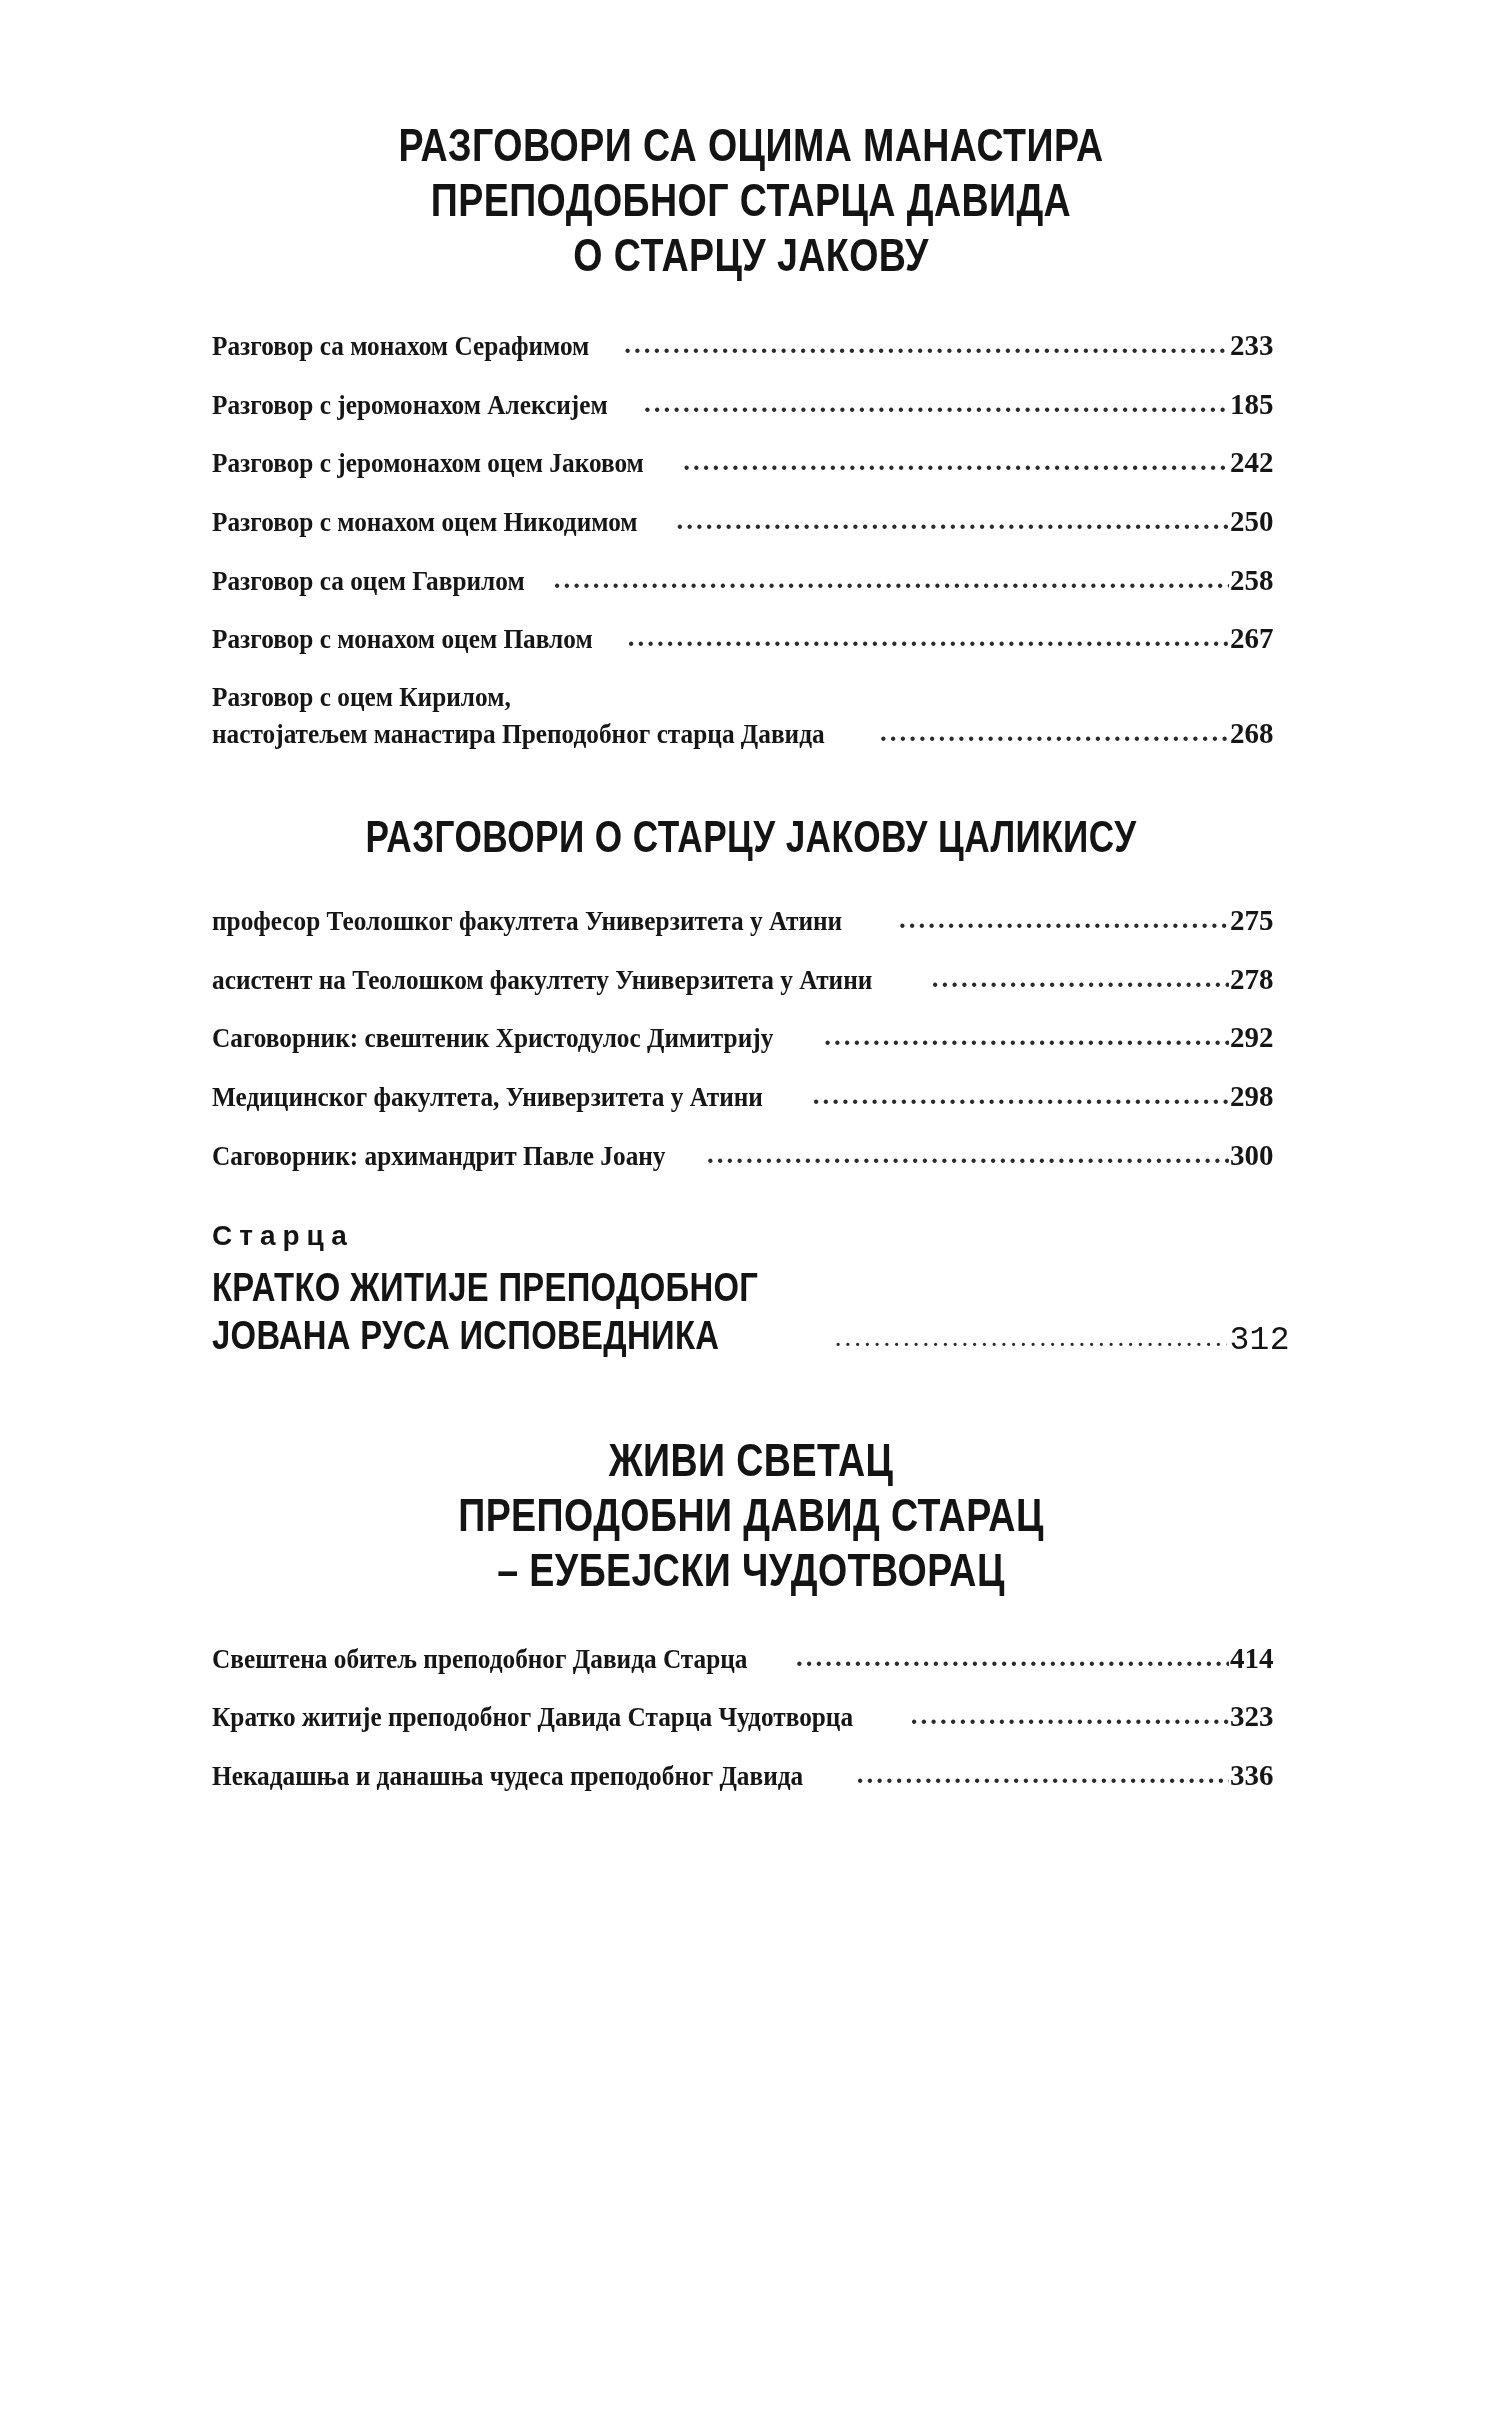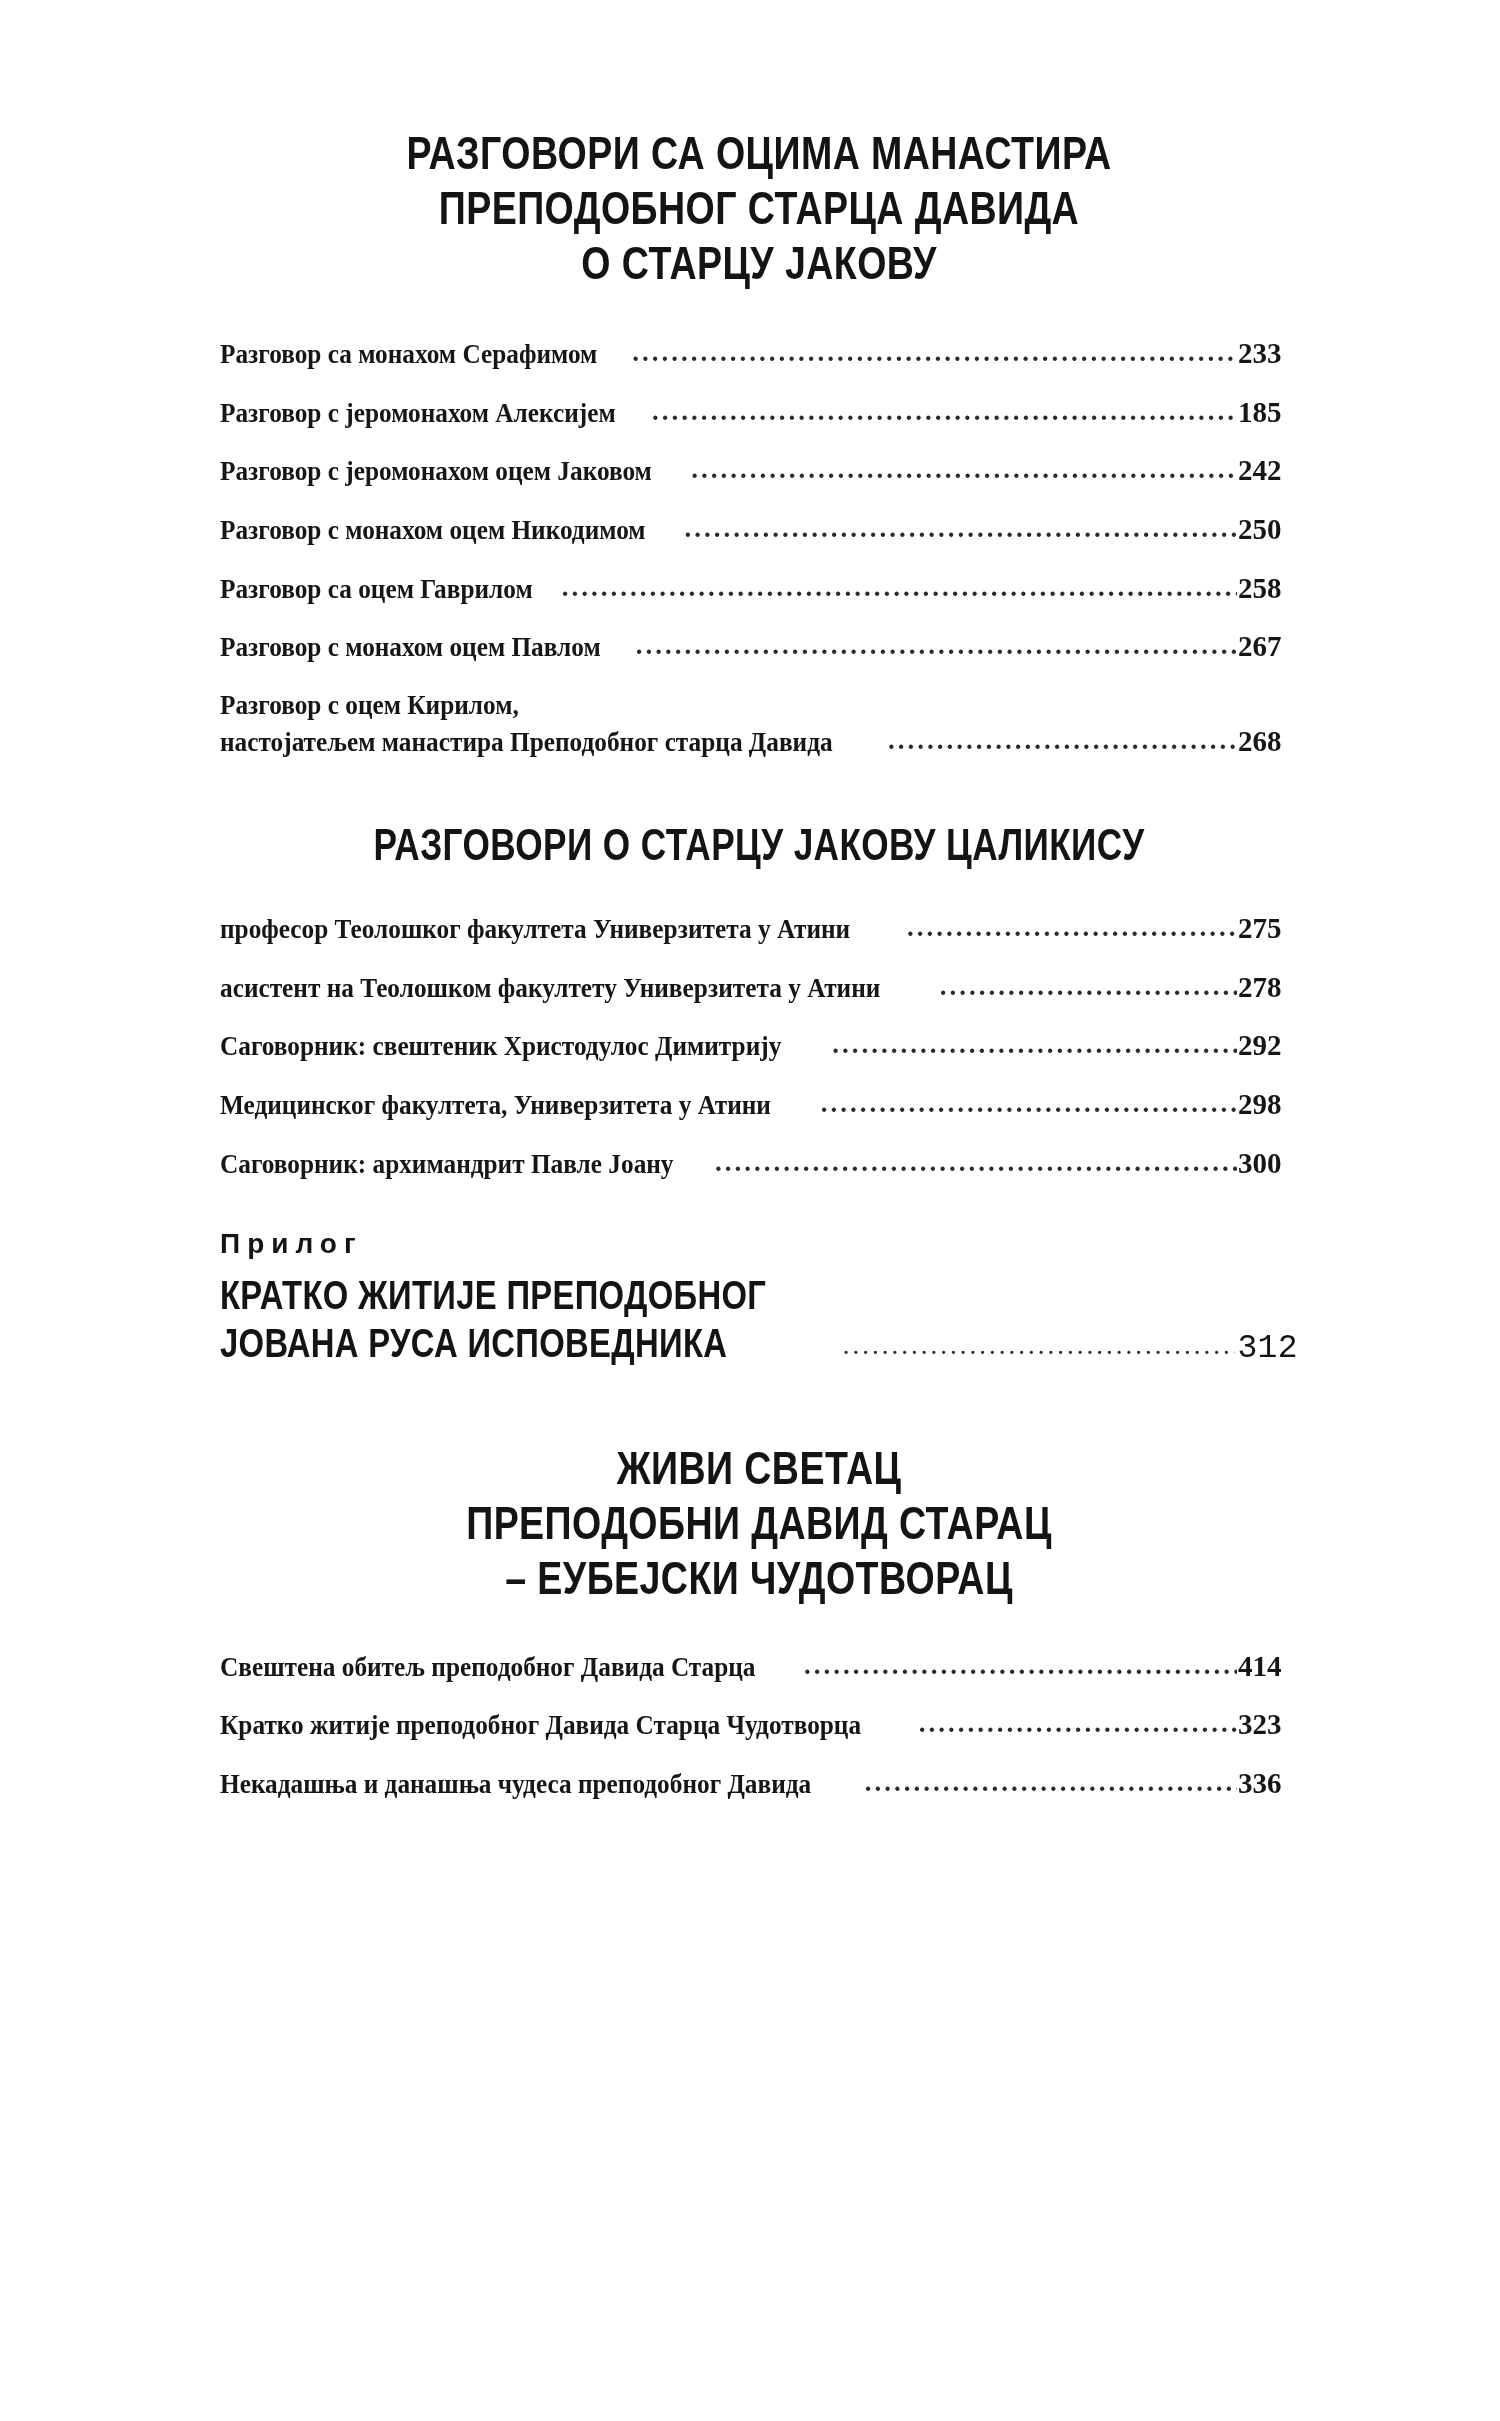--- a/index.html
+++ b/index.html
@@ -20,23 +20,22 @@
     position: absolute;
     left: 0; top: 0;
     width: 1500px;
     height: 2421px;
     background: #ffffff;
   }
 
   .content {
     position: absolute;
     left: 212px;
-    top: 8px;
+    top: 0;
     width: 1078px;
-    margin-left: 8px;
   }
 
   
   .section-head {
     text-align: center;
     font-family: "Liberation Sans Narrow", "Liberation Sans", sans-serif;
     font-weight: bold;
     color: #141414;
     line-height: 1.17;
     letter-spacing: 0.5px;
@@ -273,21 +272,21 @@
     <div class="entry">
       <div class="line">
         <span class="etext">Саговорник: архимандрит Павле Јоану</span>
         <span class="leader">....................................................................................</span>
         <span class="pnum">300</span>
       </div>
     </div>
 
     <div class="gap-before-kicker"></div>
 
-    <div class="kicker">Прилог</div>
+    <div class="kicker">Старца</div>
 
     <div class="gap-after-kicker"></div>
 
     <div class="disp-entry">
       <div class="dline">
         <span class="dtext">КРАТКО ЖИТИЈЕ ПРЕПОДОБНОГ</span>
       </div>
       <div class="dline">
         <span class="dtext">ЈОВАНА РУСА ИСПОВЕДНИКА</span>
         <span class="dleader">....................................................................................</span>

